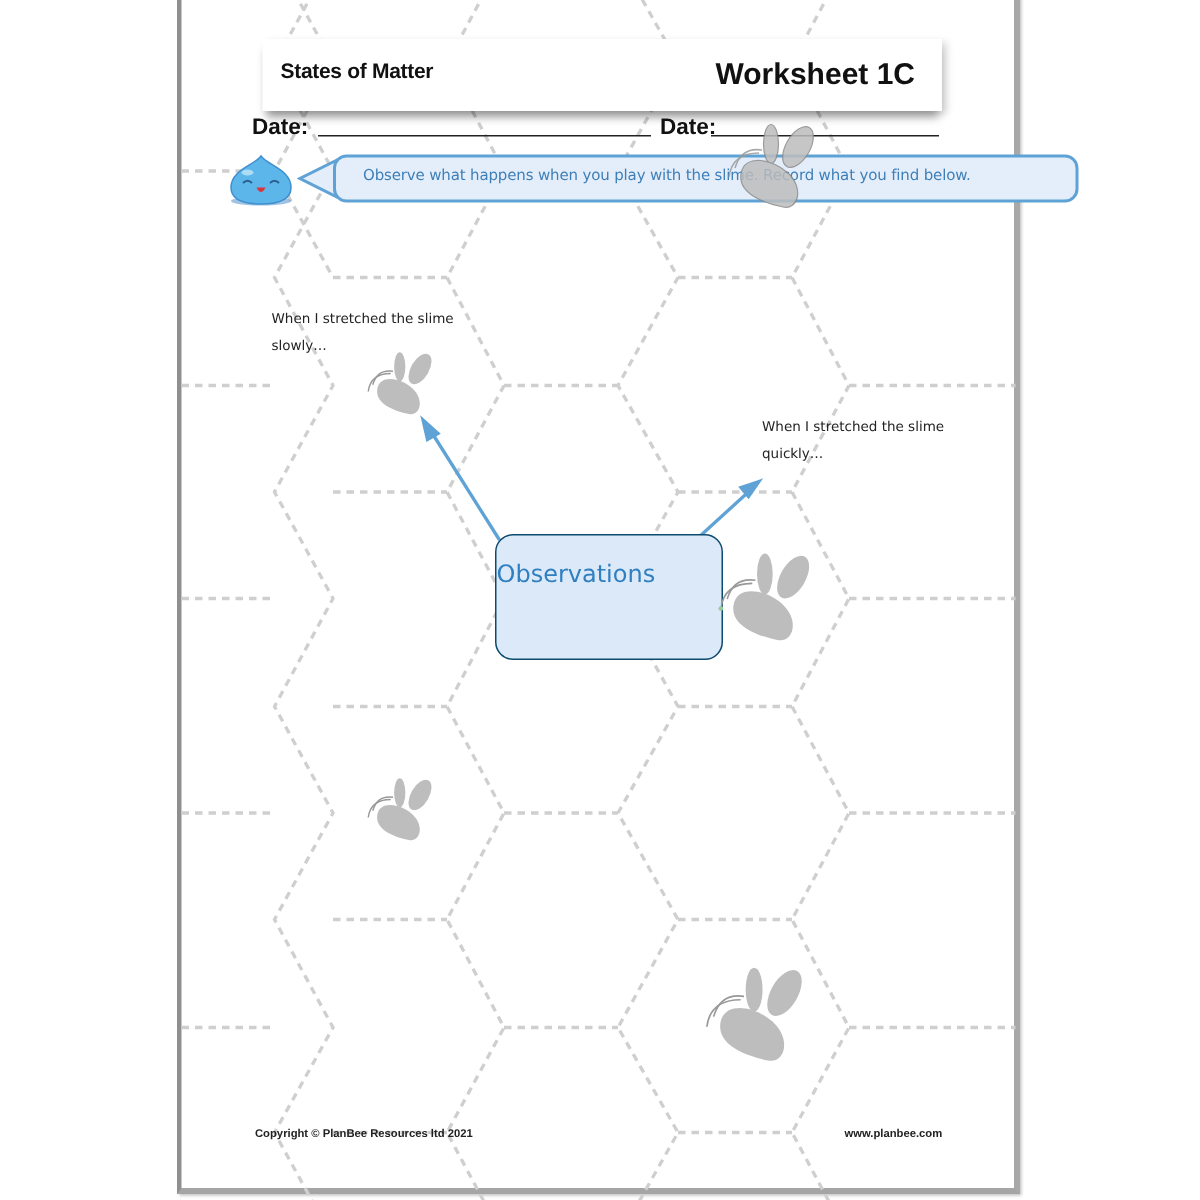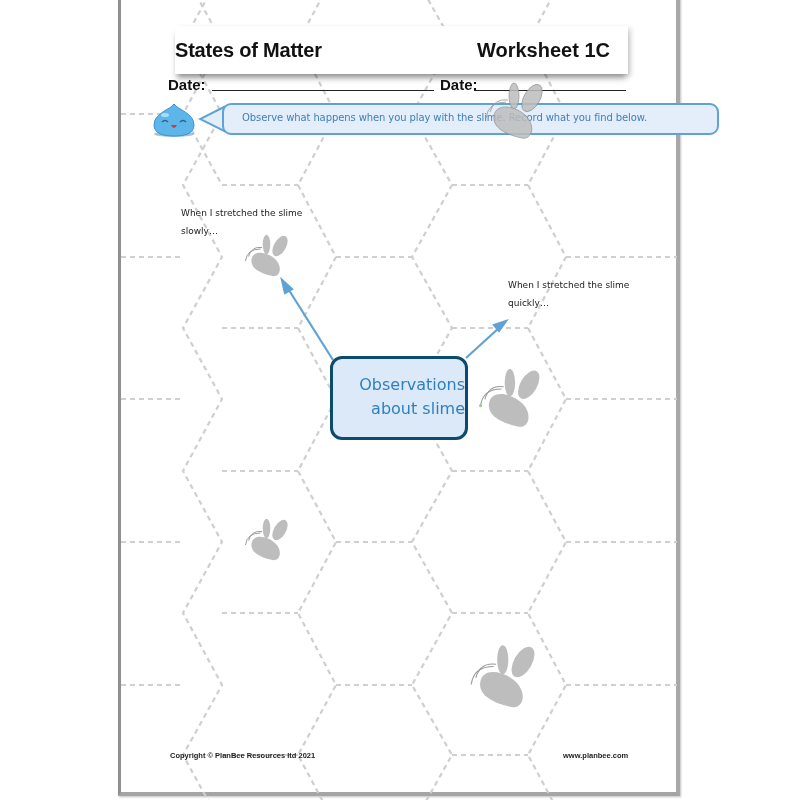--- a/index.html
+++ b/index.html
@@ -3,34 +3,34 @@
 <meta charset="utf-8">
 <style>
   html, body { margin:0; padding:0; }
   body { width:800px; height:800px; background:#ffffff; position:relative; overflow:hidden; font-family:"DejaVu Sans", sans-serif; }
   .page { position:absolute; left:118px; top:-4px; width:562px; height:800px; background:#fff;
           border-left:3px solid #8f8f8f; border-right:4px solid #a8a8a8; border-bottom:4px solid #a5a5a5;
           box-shadow: 1px 1px 2px rgba(0,0,0,0.25); box-sizing:border-box; }
   svg.bg { position:absolute; left:0; top:0; }
   .header-box { position:absolute; left:175px; top:26px; width:453px; height:48px; background:#fff;
                 box-shadow: 0 6px 6px -2px rgba(0,0,0,0.35), 3px 2px 5px rgba(0,0,0,0.15); }
-  .header-title { position:absolute; left:0; top:13px; font-family:"Liberation Sans", sans-serif; font-weight:bold;
-                  font-size:20px; color:#111; letter-spacing:-0.2px; }
+  .header-title { position:absolute; left:12px; top:13px; font-family:"Liberation Sans", sans-serif; font-weight:bold;
+                  font-size:14px; color:#111; letter-spacing:-0.2px; }
   .header-ws { position:absolute; right:18px; top:13px; font-family:"Liberation Sans", sans-serif; font-weight:bold;
                font-size:20px; color:#111; }
   .name-label { position:absolute; left:168px; top:76px; font-family:"Liberation Sans", sans-serif; font-weight:bold; font-size:15px; color:#111; }
   .name-line { position:absolute; left:212px; top:90px; width:222px; border-bottom:1.5px solid #222; }
   .date-label { position:absolute; left:440px; top:76px; font-family:"Liberation Sans", sans-serif; font-weight:bold; font-size:15px; color:#111; }
   .date-line { position:absolute; left:474px; top:90px; width:152px; border-bottom:1.5px solid #222; }
   .instr { position:absolute; left:222px; top:103px; width:497px; height:32px; background:#e3eefa; border:2px solid #5fa3d6;
            border-radius:9px; box-sizing:border-box; }
   .instr-text { position:absolute; left:18px; top:7px; font-size:10px; color:#3f7fb8; white-space:nowrap; letter-spacing:-0.1px; }
   .prompt { position:absolute; font-size:9px; color:#222; line-height:18px; }
-  .center-box { position:absolute; left:330px; top:356px; width:138px; height:84px; background:#dbe9f8;
-                border:3px solid #0c4a6e; border-radius:12px; box-sizing:border-box; text-align:right; }
+  .center-box { position:absolute; left:330px; top:356px; width:152px; height:84px; background:#dbe9f8;
+                border:1px solid #0c4a6e; border-radius:12px; box-sizing:border-box; text-align:left; }
   .center-text { display:block; margin-top:14px; font-size:16px; line-height:24px; color:#2f7fc1; }
   .footer-left { position:absolute; left:170px; top:751px; font-family:"Liberation Sans", sans-serif; font-weight:bold; font-size:7.5px; color:#222; }
   .footer-right { position:absolute; left:563px; top:751px; font-family:Liberation Sans, sans-serif; font-weight:bold; font-size:7.5px; color:#222; }
   .slime { position:absolute; left:150px; top:101px; width:48px; height:38px; }
   .bee { position:absolute; }
 </style>
 </head>
 <body>
 
 <div class="page"></div>
@@ -119,21 +119,20 @@
   <div>When I stretched the slime</div>
   <div>slowly…</div>
 </div>
 <div class="prompt" style="left:508px;top:276px;">
   <div>When I stretched the slime</div>
   <div>quickly…</div>
 </div>
 
 <div class="center-box">
   <span class="center-text">Observations</span>
-  <span class="center-text" style="margin-top:0">about slime</span>
 </div>
 
 <svg class="bee" style="left:476px;top:82px" width="80" height="64" viewBox="0 0 80 64" opacity="0.85">
   <path d="M14 30 q4 -14 18 -12" stroke="#999" fill="none" stroke-width="1"></path>
     <path d="M10 36 q2 -16 20 -16" stroke="#999" fill="none" stroke-width="1"></path>
   <ellipse cx="38" cy="14" rx="5" ry="13" fill="#bdbdbd" stroke="#8a8a8a" stroke-width="0.8"></ellipse>
   <ellipse cx="56" cy="16" rx="8" ry="15" fill="#bdbdbd" stroke="#8a8a8a" stroke-width="0.8" transform="rotate(30 56 16)"></ellipse>
   <path d="M18 34 C20 20 40 24 50 34 C60 44 56 58 46 56 C36 54 16 48 18 34 Z" fill="#bdbdbd" stroke="#8a8a8a" stroke-width="0.8"></path>
 </svg>
 <svg class="bee" style="left:238px;top:234px" width="60" height="48" viewBox="0 0 80 64">

